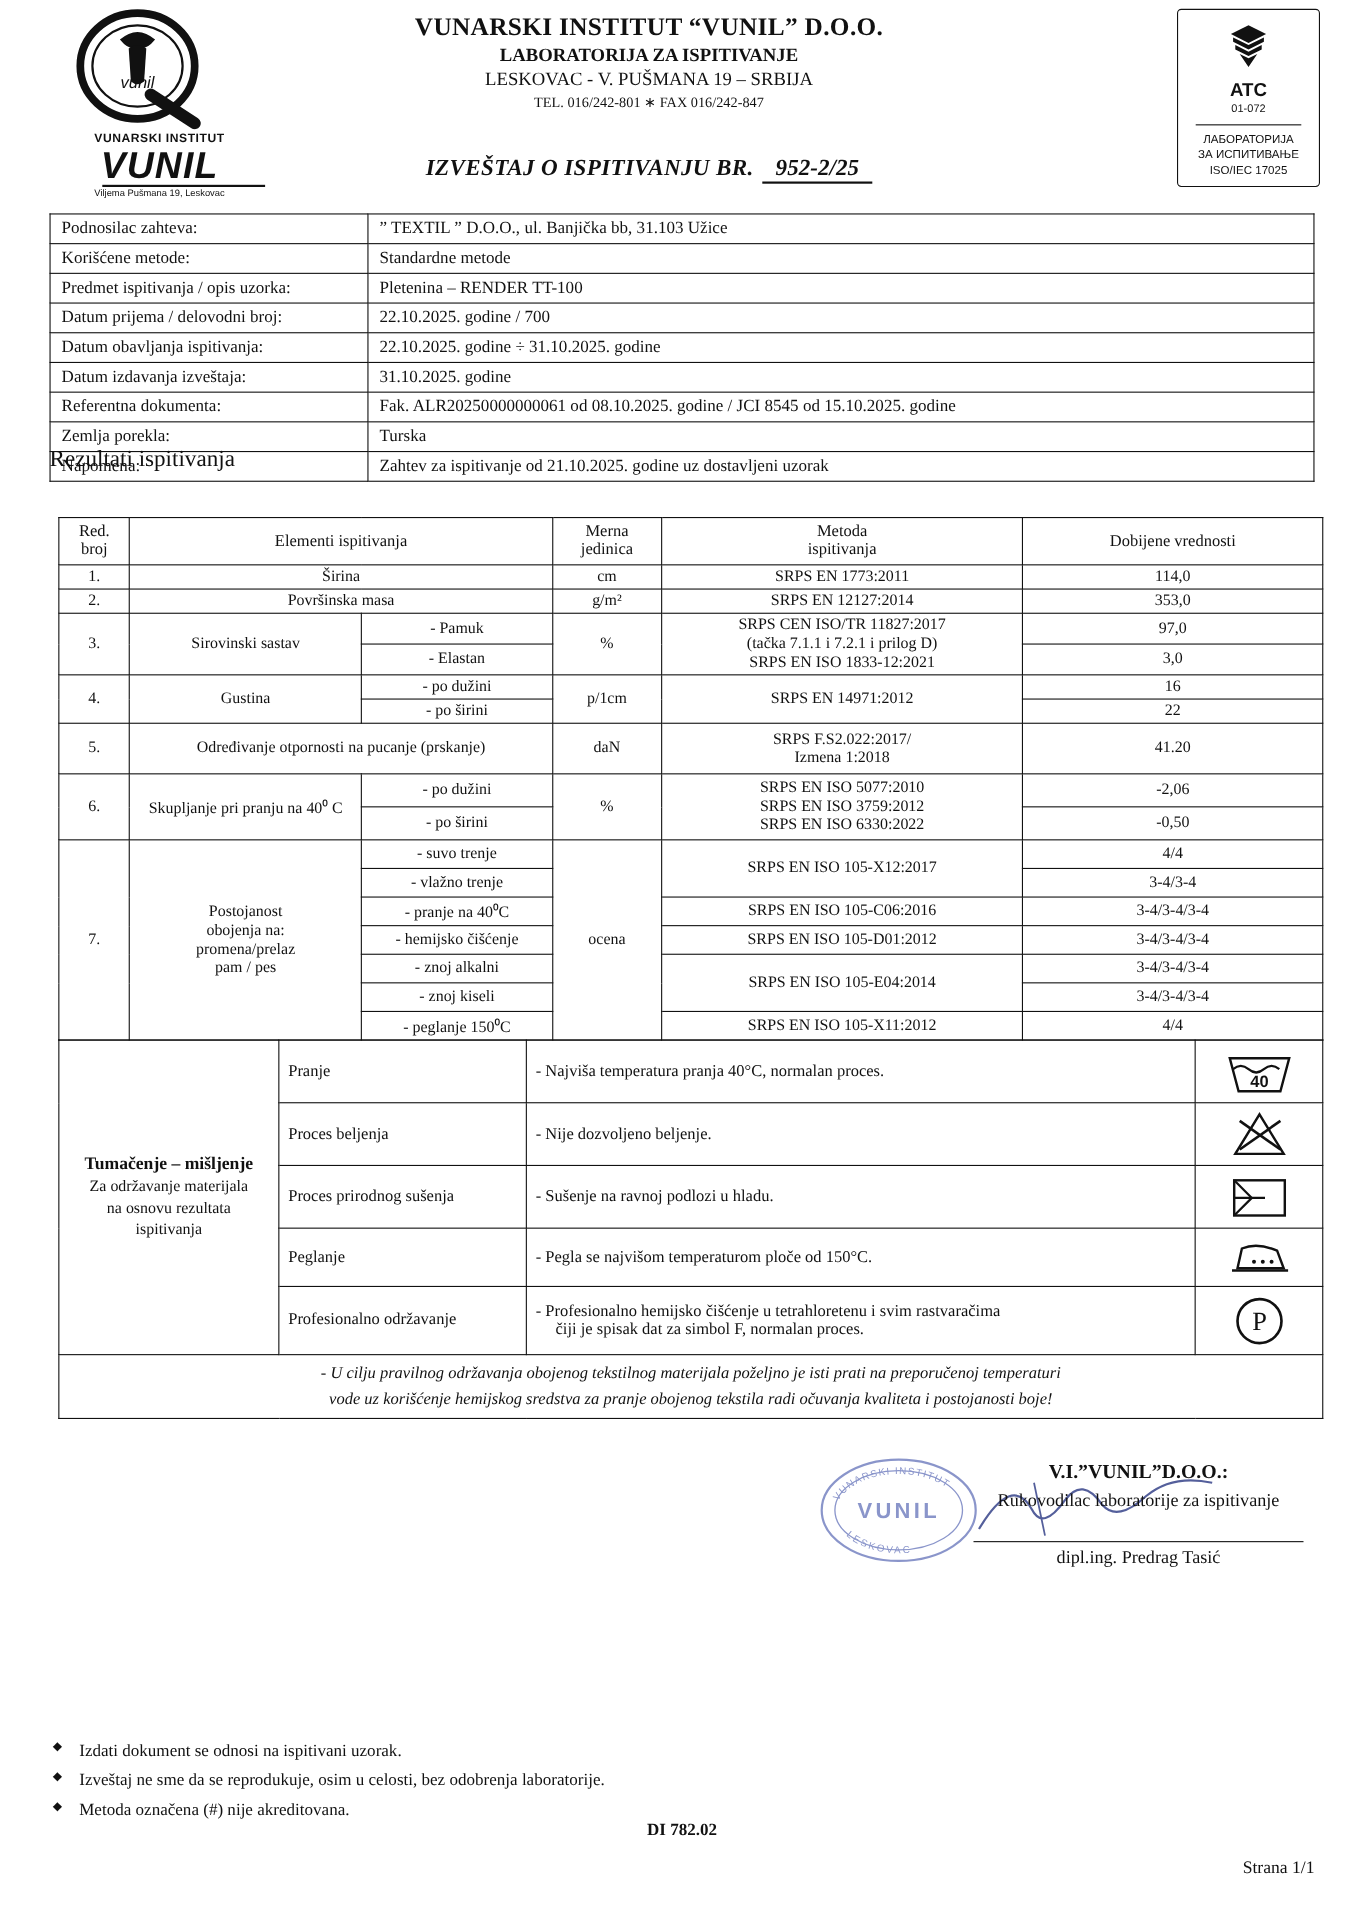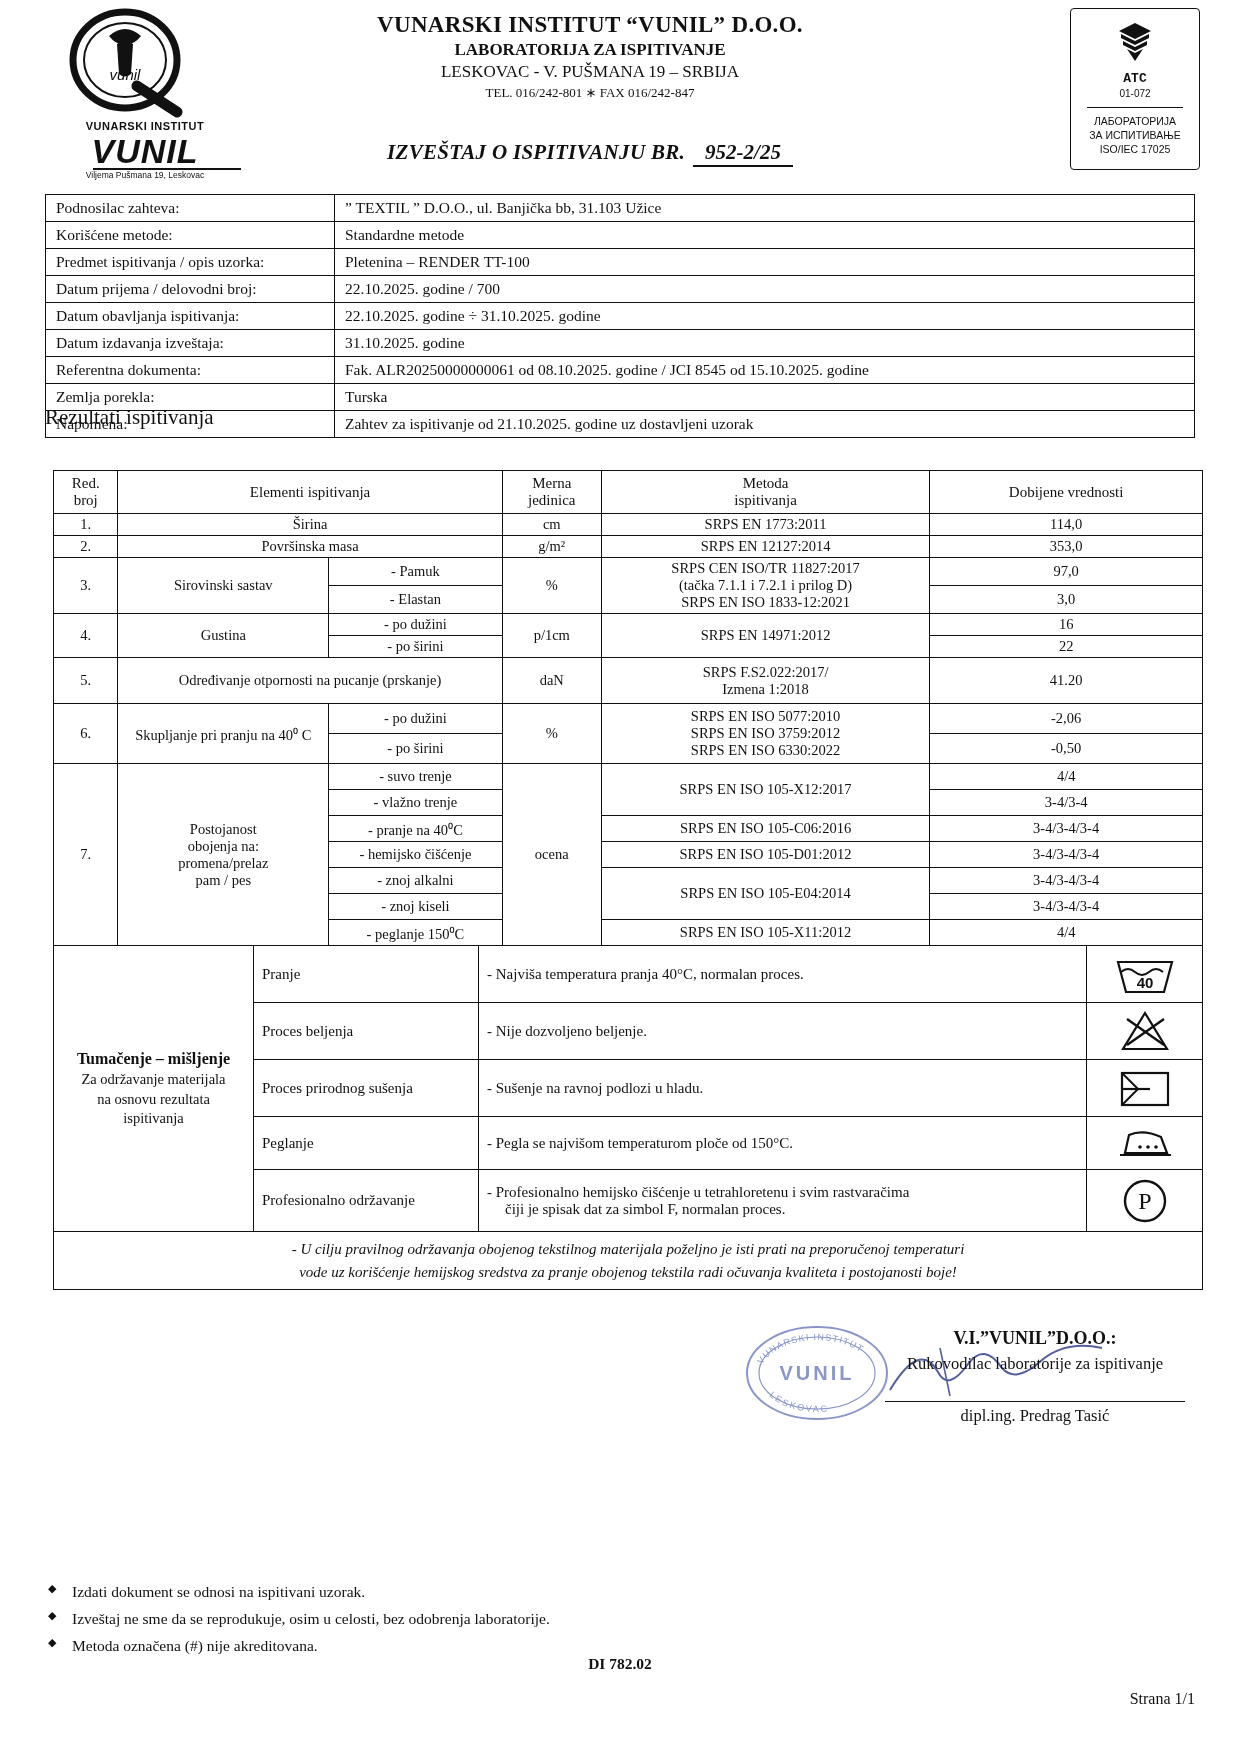--- a/index.html
+++ b/index.html
@@ -35,21 +35,21 @@
 
   .report-line { position:absolute; left:250px; top:140px; width:680px; text-align:center; }
   .report-label { font-size:21px; font-style:italic; font-weight:bold; letter-spacing:0.3px; }
   .report-no { font-size:21px; font-style:italic; font-weight:bold; border-bottom:2px solid #111;
                padding:0 12px 1px 12px; margin-left:8px; }
 
   .atc-box { position:absolute; right:40px; top:8px; width:128px; height:160px;
              border:1px solid #111; border-radius:4px; text-align:center; }
   .atc-mark { margin-top:12px; }
   .atc-mark svg { width:40px; height:42px; }
-  .atc-t1 { font-family:Liberation Mono, monospace; font-size:13px; font-weight:bold; margin-top:4px; }
+  .atc-t1 { font-family:Liberation Sans, sans-serif; font-size:17px; font-weight:bold; margin-top:4px; }
   .atc-t2 { font-family:"Liberation Sans", sans-serif; font-size:10px; margin-top:2px;text-align:center; }
   .atc-sep { width:96px; height:1px; background:#111; margin:8px auto 6px auto; }
   .atc-t3 { font-family:"Liberation Sans", sans-serif; font-size:10.5px; line-height:1.35; }
 
   
   .info-table { position:absolute; left:45px; top:194px; width:1150px;
                 border-collapse:collapse; }
   .info-table td { border:1px solid #111; font-size:15.5px; padding:3px 6px; height:20px;
                    vertical-align:middle; }
   .info-table td.k { width:272px; padding-left:10px; }

